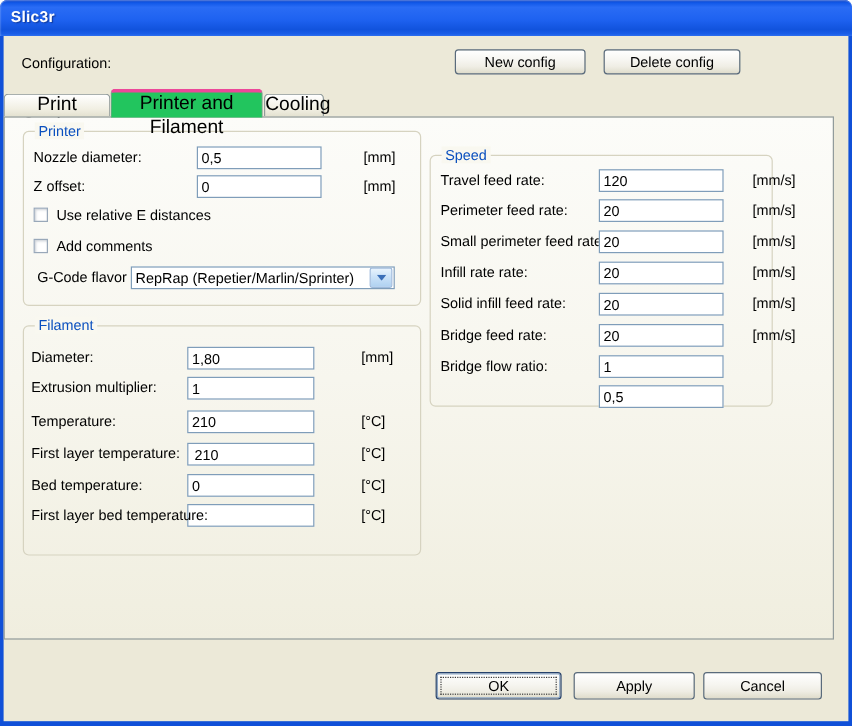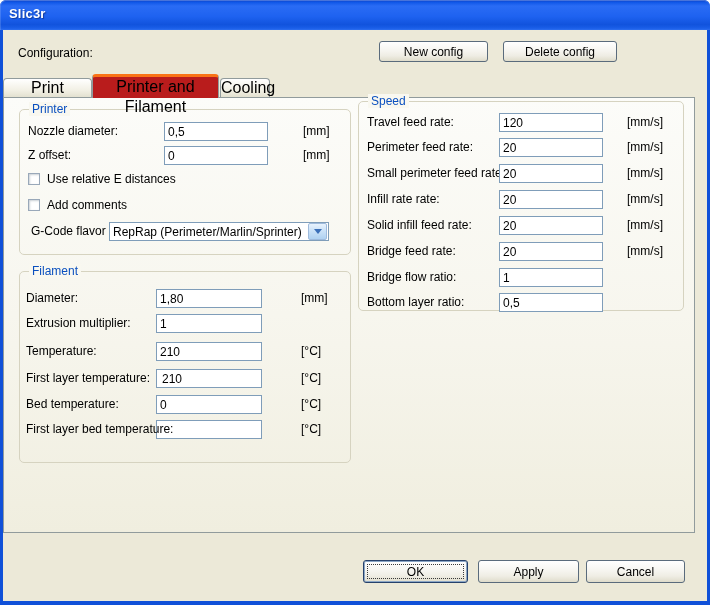--- a/index.html
+++ b/index.html
@@ -54,22 +54,22 @@
   .focus-rect{position:absolute;left:3px;top:3px;right:3px;bottom:3px;border:1px dotted #3a3a3a;}
   .btn-label{position:relative;font-size:12px;}
   
   .tab{
     position:absolute;box-sizing:border-box;
     border:1px solid #919B9C;border-bottom:none;border-radius:4px 4px 0 0;
     background:linear-gradient(180deg,#FFFFFF 0%,#F1EFE3 65%,#E3E1D0 100%);
     font-size:16px;text-align:center;line-height:17px;color:#000;
   }
   .tab.active{
-    background:#b91c1c;
-    border-top:3px solid #f97316;
+    background:#22c55e;
+    border-top:3px solid #ec4899;
     line-height:20px;z-index:6;
   }
   .panel{
     position:absolute;left:3px;top:97px;width:692px;height:436px;box-sizing:border-box;
     border:1px solid #919B9C;
     background:linear-gradient(180deg,#FCFCF9 0%,#F7F6EE 50%,#F0EEDF 100%);
     z-index:2;
   }
   
   .group{
@@ -133,21 +133,21 @@
         <span class="xp-checkbox"></span>
         <span class="cblabel">Use relative E distances</span>
       </div>
       <div class="cbrow" style="top:88px;">
         <span class="xp-checkbox"></span>
         <span class="cblabel">Add comments</span>
       </div>
       <div class="frow" style="top:112px;">
         <span class="flabel" style="left:11px;">G-Code flavor</span>
         <div class="combo" style="left:89px;top:0;width:220px;z-index:2;">
-          <span class="combo-value">RepRap (Perimeter/Marlin/Sprinter)</span>
+          <span class="combo-value">RepRap (Repetier/Marlin/Sprinter)</span>
           <span class="combo-btn">
             <svg width="8" height="5" viewBox="0 0 8 5">
                 <path d="M0 0 L4 5 L8 0 Z" fill="#3B6FB8"></path>
               </svg>
           </span>
         </div>
       </div>
     </div>
 
     <div class="group filament-group" style="left:15px;top:173px;width:332px;height:192px;">
@@ -177,21 +177,21 @@
         <input type="text" class="xp-input" style="left: 136px; width: 106px;" value="0">
         <span class="funit" style="left:281px;">[°C]</span>
       </div>
       <div class="frow" style="top:148px;">
         <span class="flabel" style="left:6px;">First layer bed temperature:</span>
         <input type="text" class="xp-input" style="left: 136px; width: 106px;" value="">
         <span class="funit" style="left:281px;">[°C]</span>
       </div>
     </div>
 
-    <div class="group speed-group" style="left:354px;top:3px;width:326px;height:210px;">
+    <div class="group speed-group" style="left:354px;top:31px;width:286px;height:210px;">
       <span class="group-title">Speed</span>
       <div class="frow" style="top:11px;">
         <span class="flabel" style="left:8px;">Travel feed rate:</span>
         <input type="text" class="xp-input" style="left: 140px; width: 104px;" value="120">
         <span class="funit" style="left:268px;">[mm/s]</span>
       </div>
       <div class="frow" style="top:36px;">
         <span class="flabel" style="left:8px;">Perimeter feed rate:</span>
         <input type="text" class="xp-input" style="left: 140px; width: 104px;" value="20">
         <span class="funit" style="left:268px;">[mm/s]</span>
@@ -215,21 +215,20 @@
         <span class="flabel" style="left:8px;">Bridge feed rate:</span>
         <input type="text" class="xp-input" style="left: 140px; width: 104px;" value="20">
         <span class="funit" style="left:268px;">[mm/s]</span>
       </div>
       <div class="frow" style="top:166px;">
         <span class="flabel" style="left:8px;">Bridge flow ratio:</span>
         <input type="text" class="xp-input" style="left: 140px; width: 104px;" value="1">
         <span class="funit" style="left:268px;"></span>
       </div>
       <div class="frow" style="top:191px;">
-        <span class="flabel" style="left:8px;">Bottom layer ratio:</span>
         <input type="text" class="xp-input" style="left: 140px; width: 104px;" value="0,5">
         <span class="funit" style="left:268px;"></span>
       </div>
     </div>
 
   </div>
 
   <button class="xp-btn" style="left:478px;top:560px;width:101px;height:23px;">Apply</button>
   <button class="xp-btn default-btn" style="left:363px;top:560px;width:105px;height:23px;">
     <span class="focus-rect"></span>

